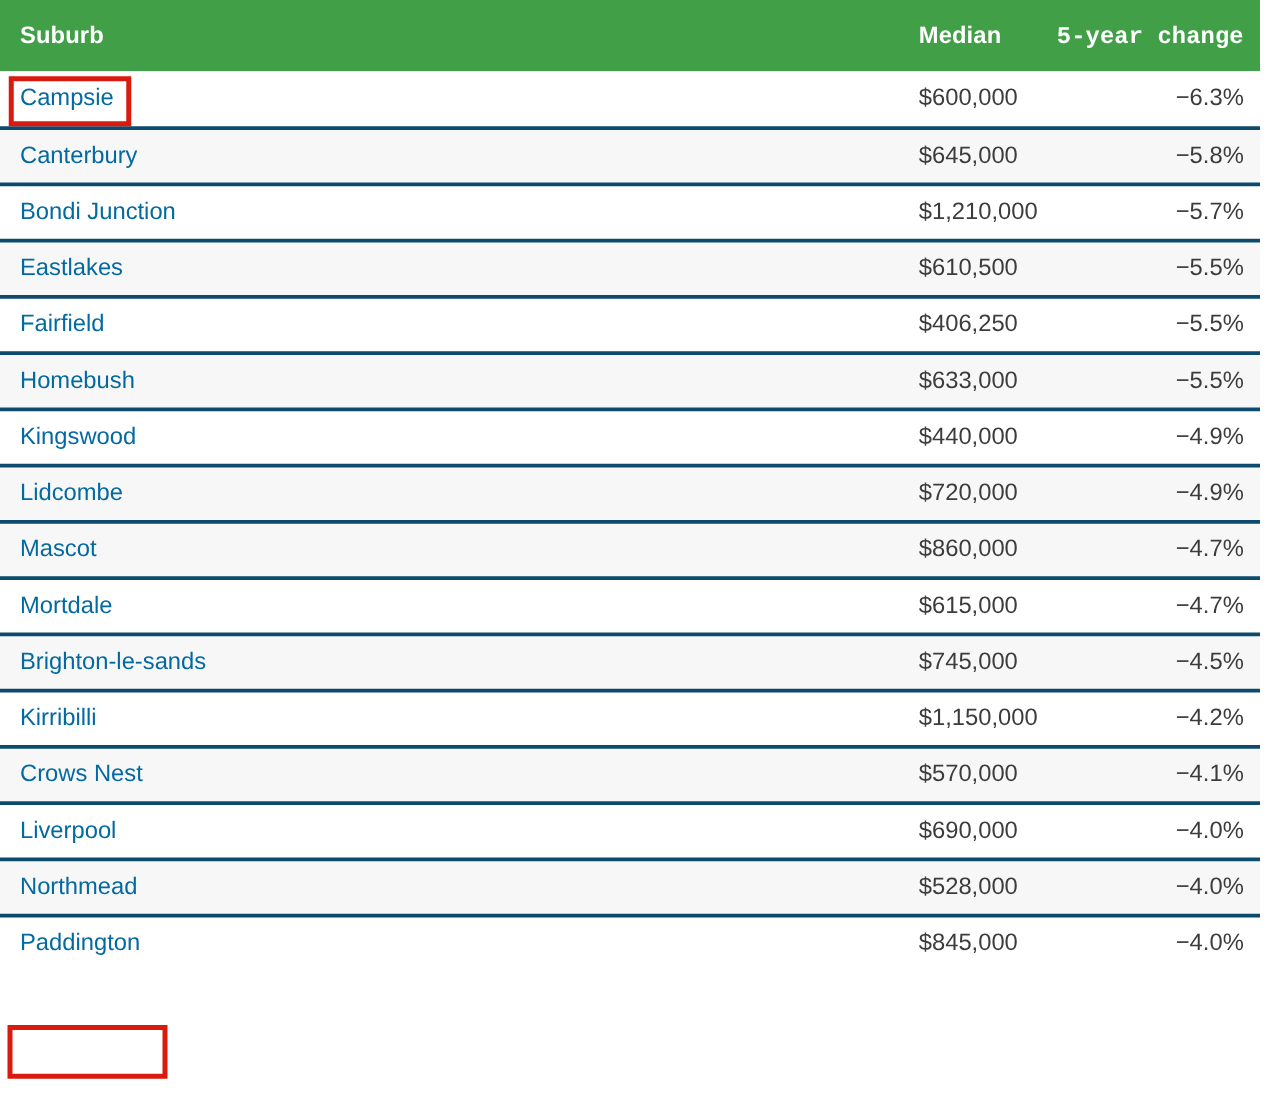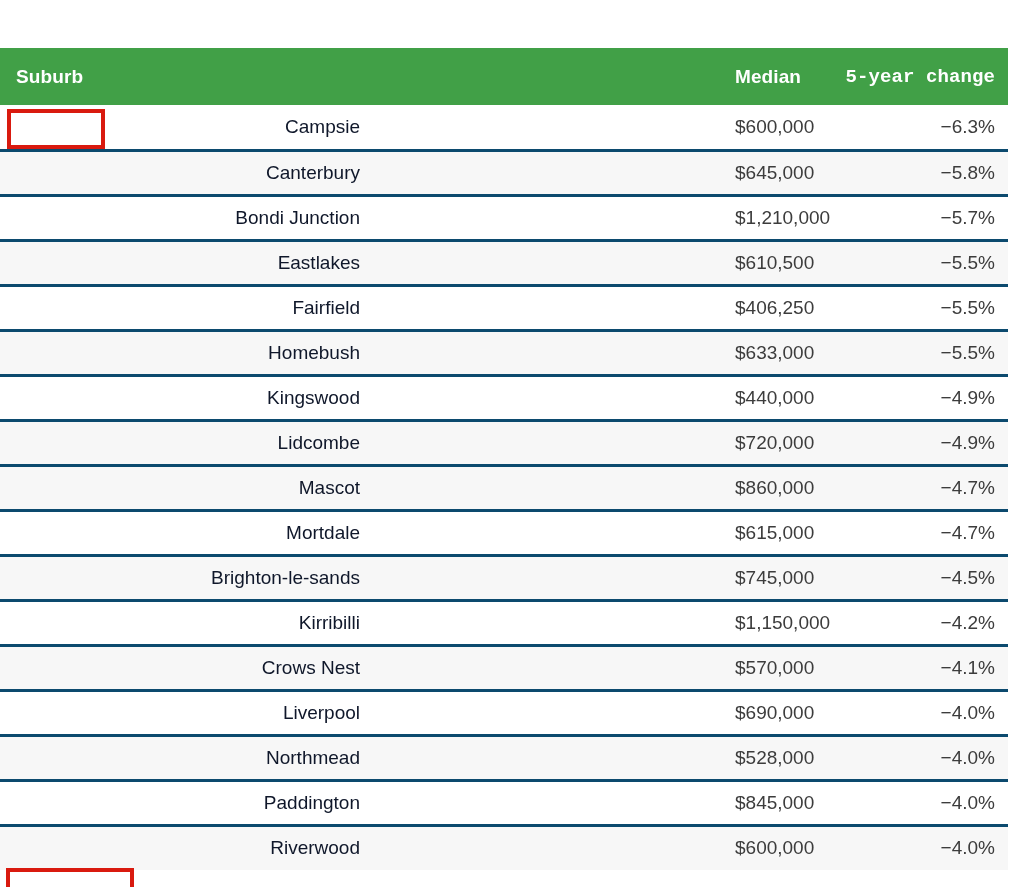--- a/index.html
+++ b/index.html
@@ -16,21 +16,20 @@
   #table-wrap {
     position: relative;
     width: 1008px;
     margin: 0;
   }
 
   table.suburb-table {
     width: 1008px;
     border-collapse: collapse;
     table-layout: fixed;
-    margin-top: 48px;
   }
 
   
   thead tr.header-row {
     background: #41a047;
     height: 57px;
   }
   thead th {
     color: #ffffff;
     font-size: 19px;
@@ -55,23 +54,23 @@
     font-size: 19px;
     color: #333333;
     font-weight: normal;
     vertical-align: middle;
     border-top: 3px solid #0c4a6e;
     padding: 0;
   }
   tbody tr:first-child td { border-top: none; }
 
   td.cell-suburb {
-    text-align: right;
+    text-align: left;
     padding-left: 16px;
-    color: #0f172a;
+    color: #0369a1;
   }
   td.cell-median {
     text-align: left;
     padding-left: 375px;
     color: #3c3c3c;
   }
   td.cell-change {
     text-align: right;
     padding-right: 13px;
     color: #3c3c3c;
@@ -185,24 +184,19 @@
         <tr class="row-even">
           <td class="cell-suburb">Northmead</td>
           <td class="cell-median">$528,000</td>
           <td class="cell-change">−4.0%</td>
         </tr>
         <tr class="row-odd">
           <td class="cell-suburb">Paddington</td>
           <td class="cell-median">$845,000</td>
           <td class="cell-change">−4.0%</td>
         </tr>
-        <tr class="row-even">
-          <td class="cell-suburb">Riverwood</td>
-          <td class="cell-median">$600,000</td>
-          <td class="cell-change">−4.0%</td>
-        </tr>
       </tbody>
   </table>
 
   <div class="highlight-box" id="highlight-campsie"></div>
   <div class="highlight-box" id="highlight-riverwood"></div>
 
 </div>
 
 </body></html>

